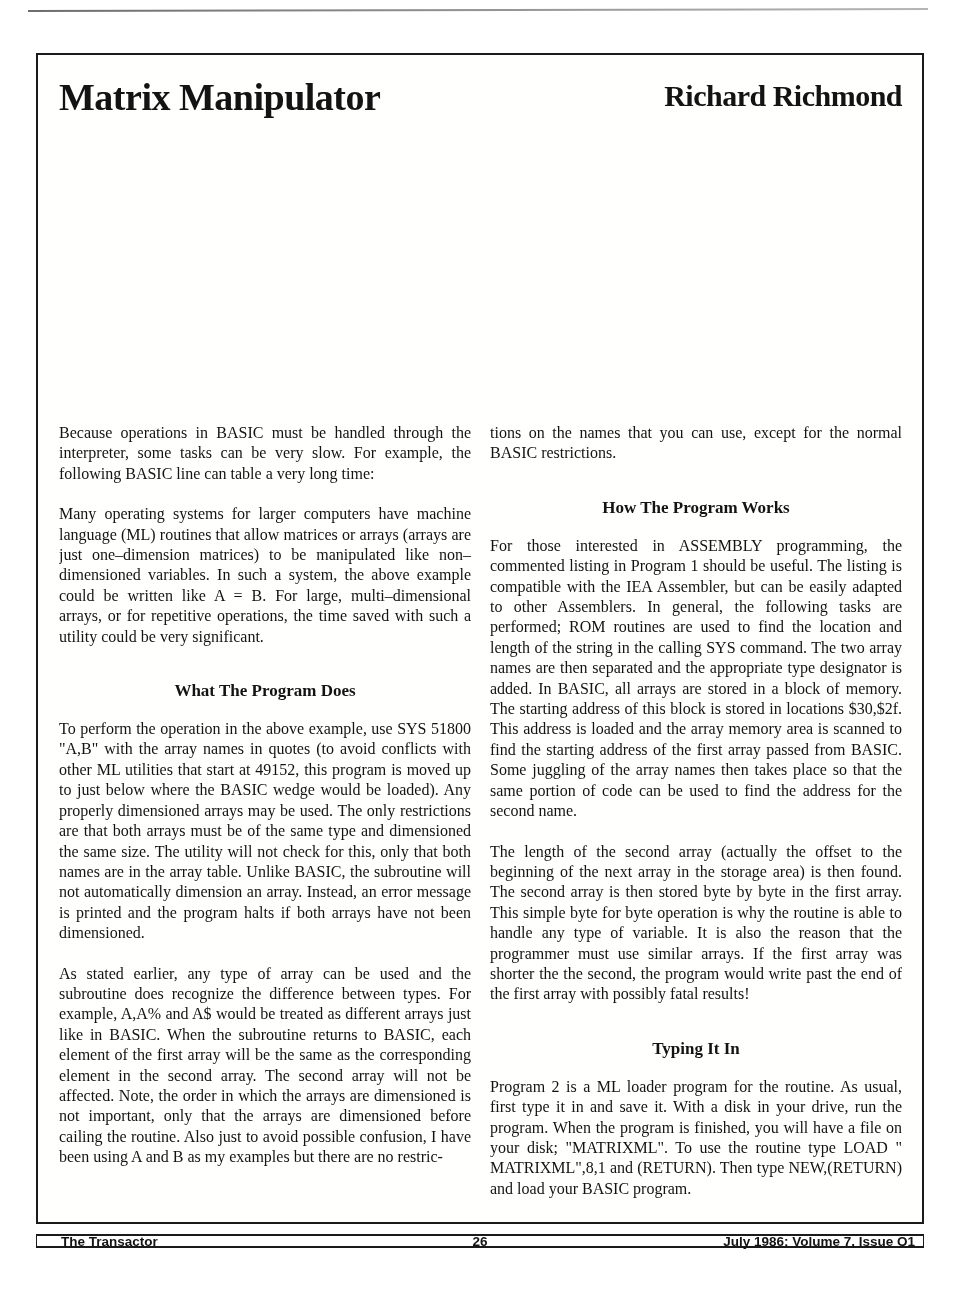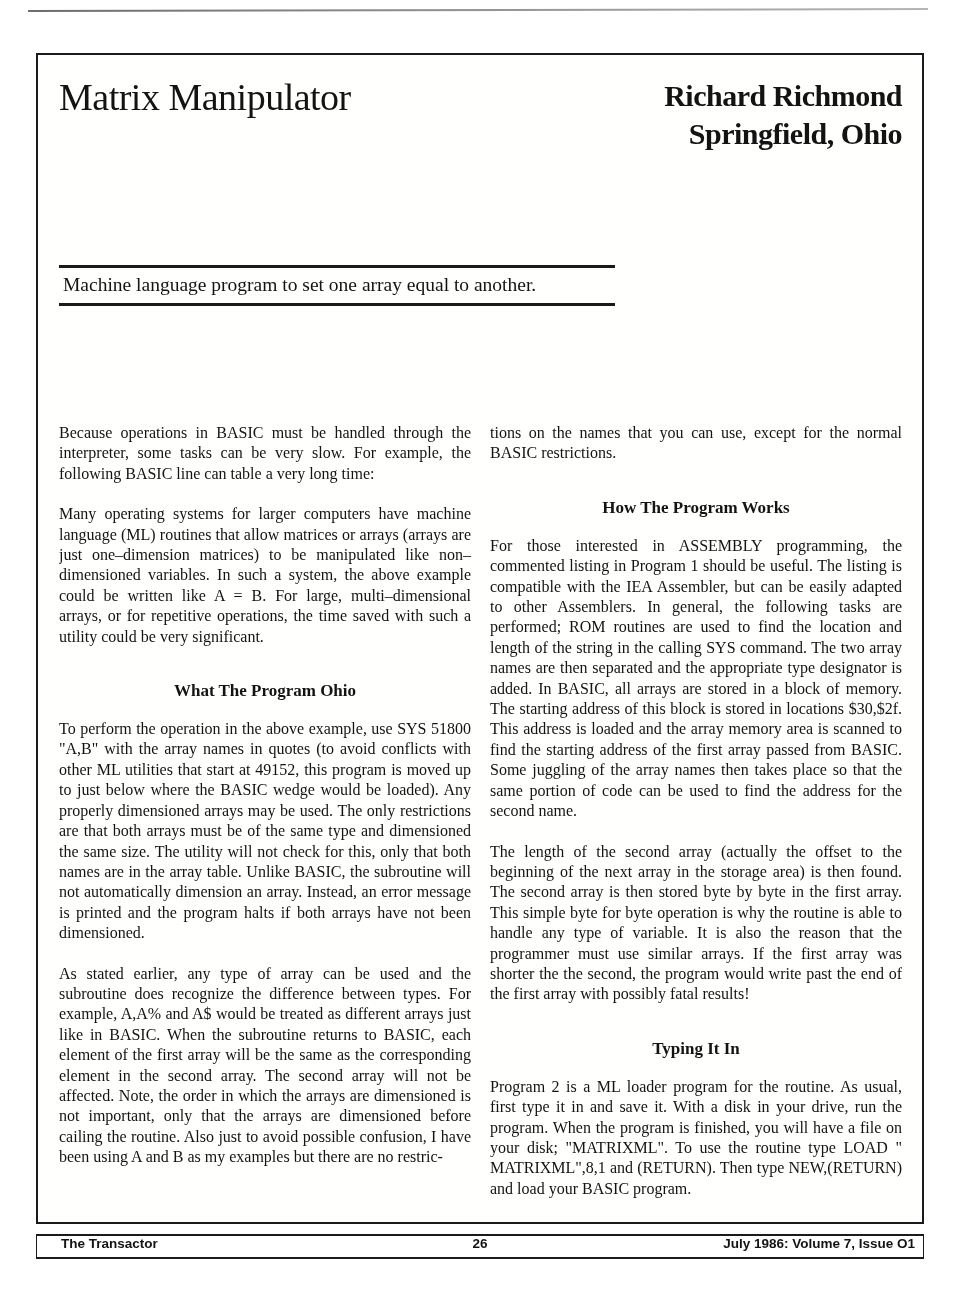--- a/index.html
+++ b/index.html
@@ -22,21 +22,21 @@
     border:2px solid #1a1a1a;
     background:#fffffe;
     box-sizing:border-box;
   }
   .header{
     position:absolute;top:22px;left:21px;right:20px;
     display:flex;justify-content:space-between;align-items:flex-start;
   }
   .title{
     margin:0;
-    font-size:38px;font-weight:400;letter-spacing:-0.5px;
+    font-size:38px;font-weight:700;letter-spacing:-0.5px;
     font-family:"Liberation Serif", serif;
     line-height:1.1;
   }
   .author{
     text-align:right;
     font-size:30px;font-weight:700;letter-spacing:-0.5px;
     line-height:1.26;
   }
   .deck{
     position:absolute;top:210px;left:21px;width:556px;
@@ -67,61 +67,57 @@
     text-align:center;
   }
   .sect{
     margin:34px 0 18px 0;
     font-size:17px;font-weight:700;
     font-family:"Liberation Serif", serif;
     text-align:center;
   }
   .col > :first-child{margin-top:0;}
   .footer{
-    position:absolute;left:36px;top:1234px;width:888px;height:25px;
+    position:absolute;left:36px;top:1234px;width:888px;height:14px;
     border-top:2.5px solid #1a1a1a;
     border-bottom:2px solid #1a1a1a;
     border-left:1px solid #1a1a1a;
     border-right:1px solid #1a1a1a;
     box-sizing:border-box;
-    display:flex;
+    display:flex;align-items:center;
     font-family:"Liberation Sans", sans-serif;
     font-weight:700;font-size:13.5px;
   }
   .footer .left{padding-left:24px;}
   .footer .center{
     position:absolute;left:0;right:0;text-align:center;
   }
   .footer .right{margin-left:auto;padding-right:8px;position:relative;}
 </style>
 </head>
 <body>
 
 <div class="scan-artifact"></div>
 
 <div class="frame">
 
   <div class="header">
     <h1 class="title">Matrix Manipulator</h1>
     <div class="author">
       <div>Richard Richmond</div>
-      <div>Springfield, Ohio</div>
     </div>
   </div>
 
-  <div class="deck">
-    <p>Machine language program to set one array equal to another.</p>
-  </div>
 
   <div class="columns">
 
     <div class="col">
       <p class="body">Because operations in BASIC must be handled through the interpreter, some tasks can be very slow. For example, the following BASIC line can table a very long time:</p>
       <p class="body">Many operating systems for larger computers have machine language (ML) routines that allow matrices or arrays (arrays are just one–dimension matrices) to be manipulated like non–dimensioned variables. In such a system, the above example could be written like A = B. For large, multi–dimensional arrays, or for repetitive operations, the time saved with such a utility could be very significant.</p>
-      <h2 class="sect">What The Program Ohio</h2>
+      <h2 class="sect">What The Program Does</h2>
       <p class="body">To perform the operation in the above example, use SYS 51800 "A,B" with the array names in quotes (to avoid conflicts with other ML utilities that start at 49152, this program is moved up to just below where the BASIC wedge would be loaded). Any properly dimensioned arrays may be used. The only restrictions are that both arrays must be of the same type and dimensioned the same size. The utility will not check for this, only that both names are in the array table. Unlike BASIC, the subroutine will not automatically dimension an array. Instead, an error message is printed and the program halts if both arrays have not been dimensioned.</p>
       <p class="body">As stated earlier, any type of array can be used and the subroutine does recognize the difference between types. For example, A,A% and A$ would be treated as different arrays just like in BASIC. When the subroutine returns to BASIC, each element of the first array will be the same as the corresponding element in the second array. The second array will not be affected. Note, the order in which the arrays are dimensioned is not important, only that the arrays are dimensioned before cailing the routine. Also just to avoid possible confusion, I have been using A and B as my examples but there are no restric-</p>
     </div>
 
     <div class="col">
       <p class="body">tions on the names that you can use, except for the normal BASIC restrictions.</p>
       <h2 class="sect">How The Program Works</h2>
       <p class="body">For those interested in ASSEMBLY programming, the commented listing in Program 1 should be useful. The listing is compatible with the IEA Assembler, but can be easily adapted to other Assemblers. In general, the following tasks are performed; ROM routines are used to find the location and length of the string in the calling SYS command. The two array names are then separated and the appropriate type designator is added. In BASIC, all arrays are stored in a block of memory. The starting address of this block is stored in locations $30,$2f. This address is loaded and the array memory area is scanned to find the starting address of the first array passed from BASIC. Some juggling of the array names then takes place so that the same portion of code can be used to find the address for the second name.</p>
       <p class="body">The length of the second array (actually the offset to the beginning of the next array in the storage area) is then found. The second array is then stored byte by byte in the first array. This simple byte for byte operation is why the routine is able to handle any type of variable. It is also the reason that the programmer must use similar arrays. If the first array was shorter the the second, the program would write past the end of the first array with possibly fatal results!</p>
       <h2 class="sect">Typing It In</h2>

